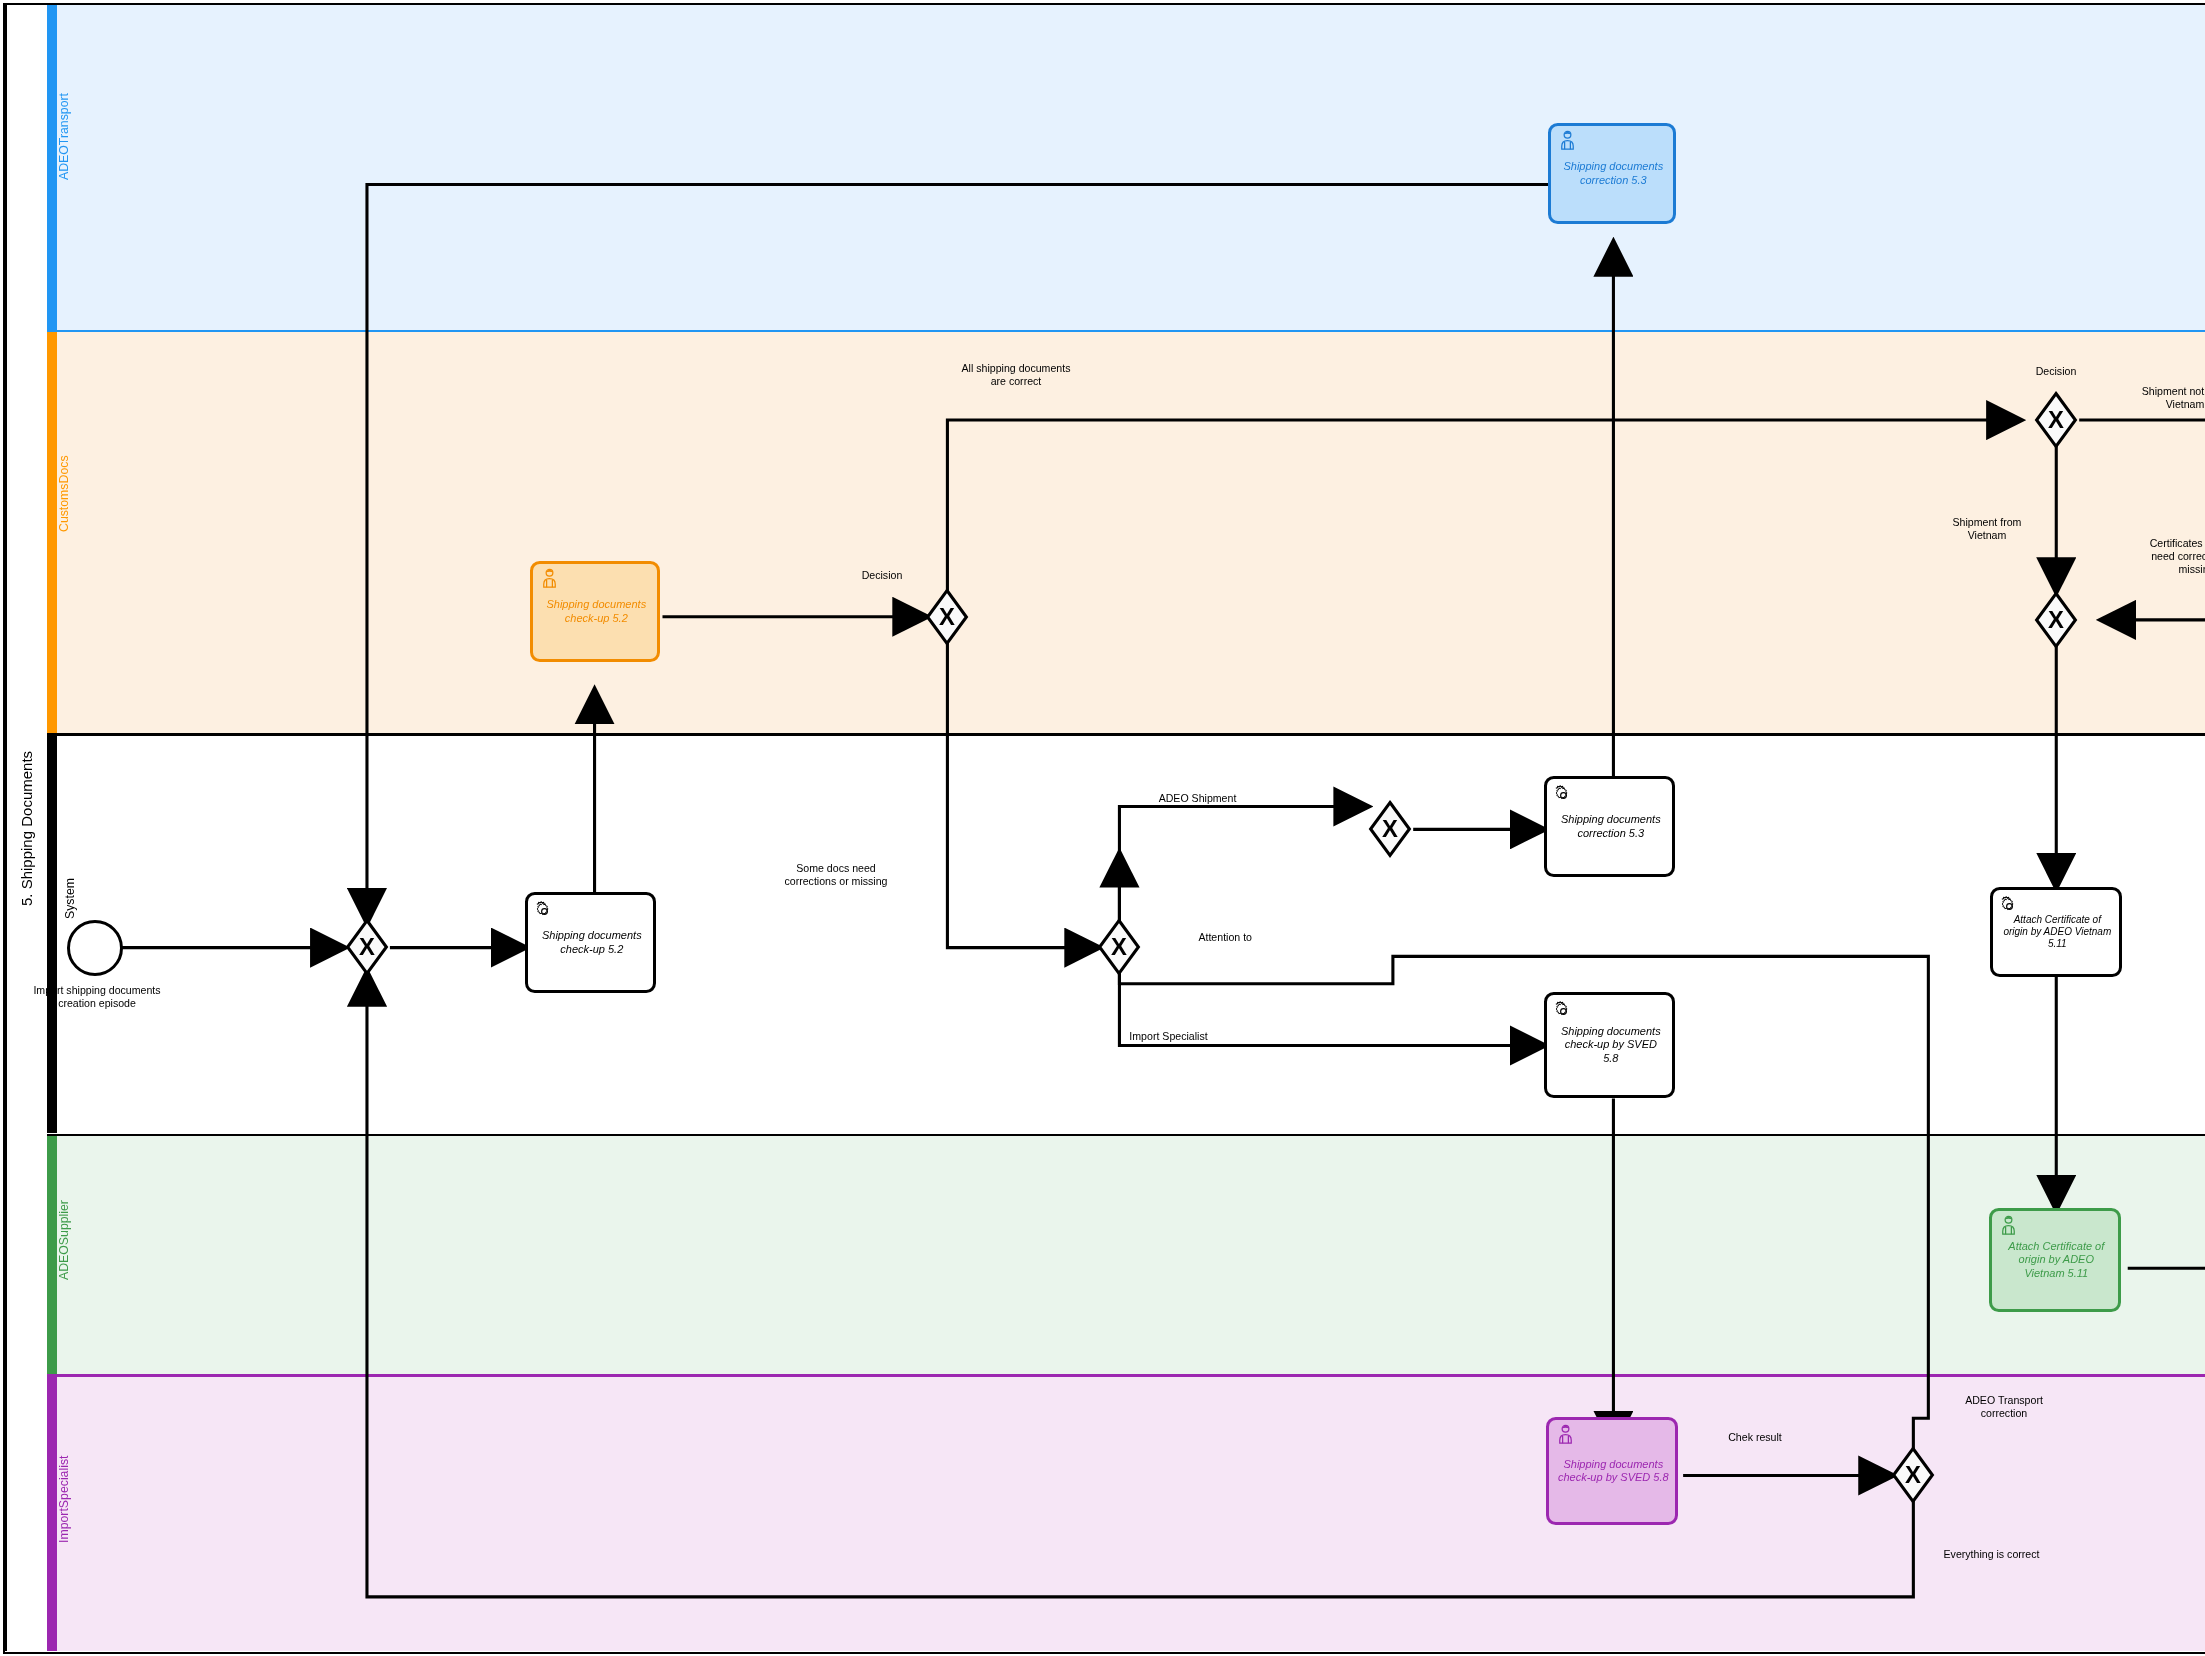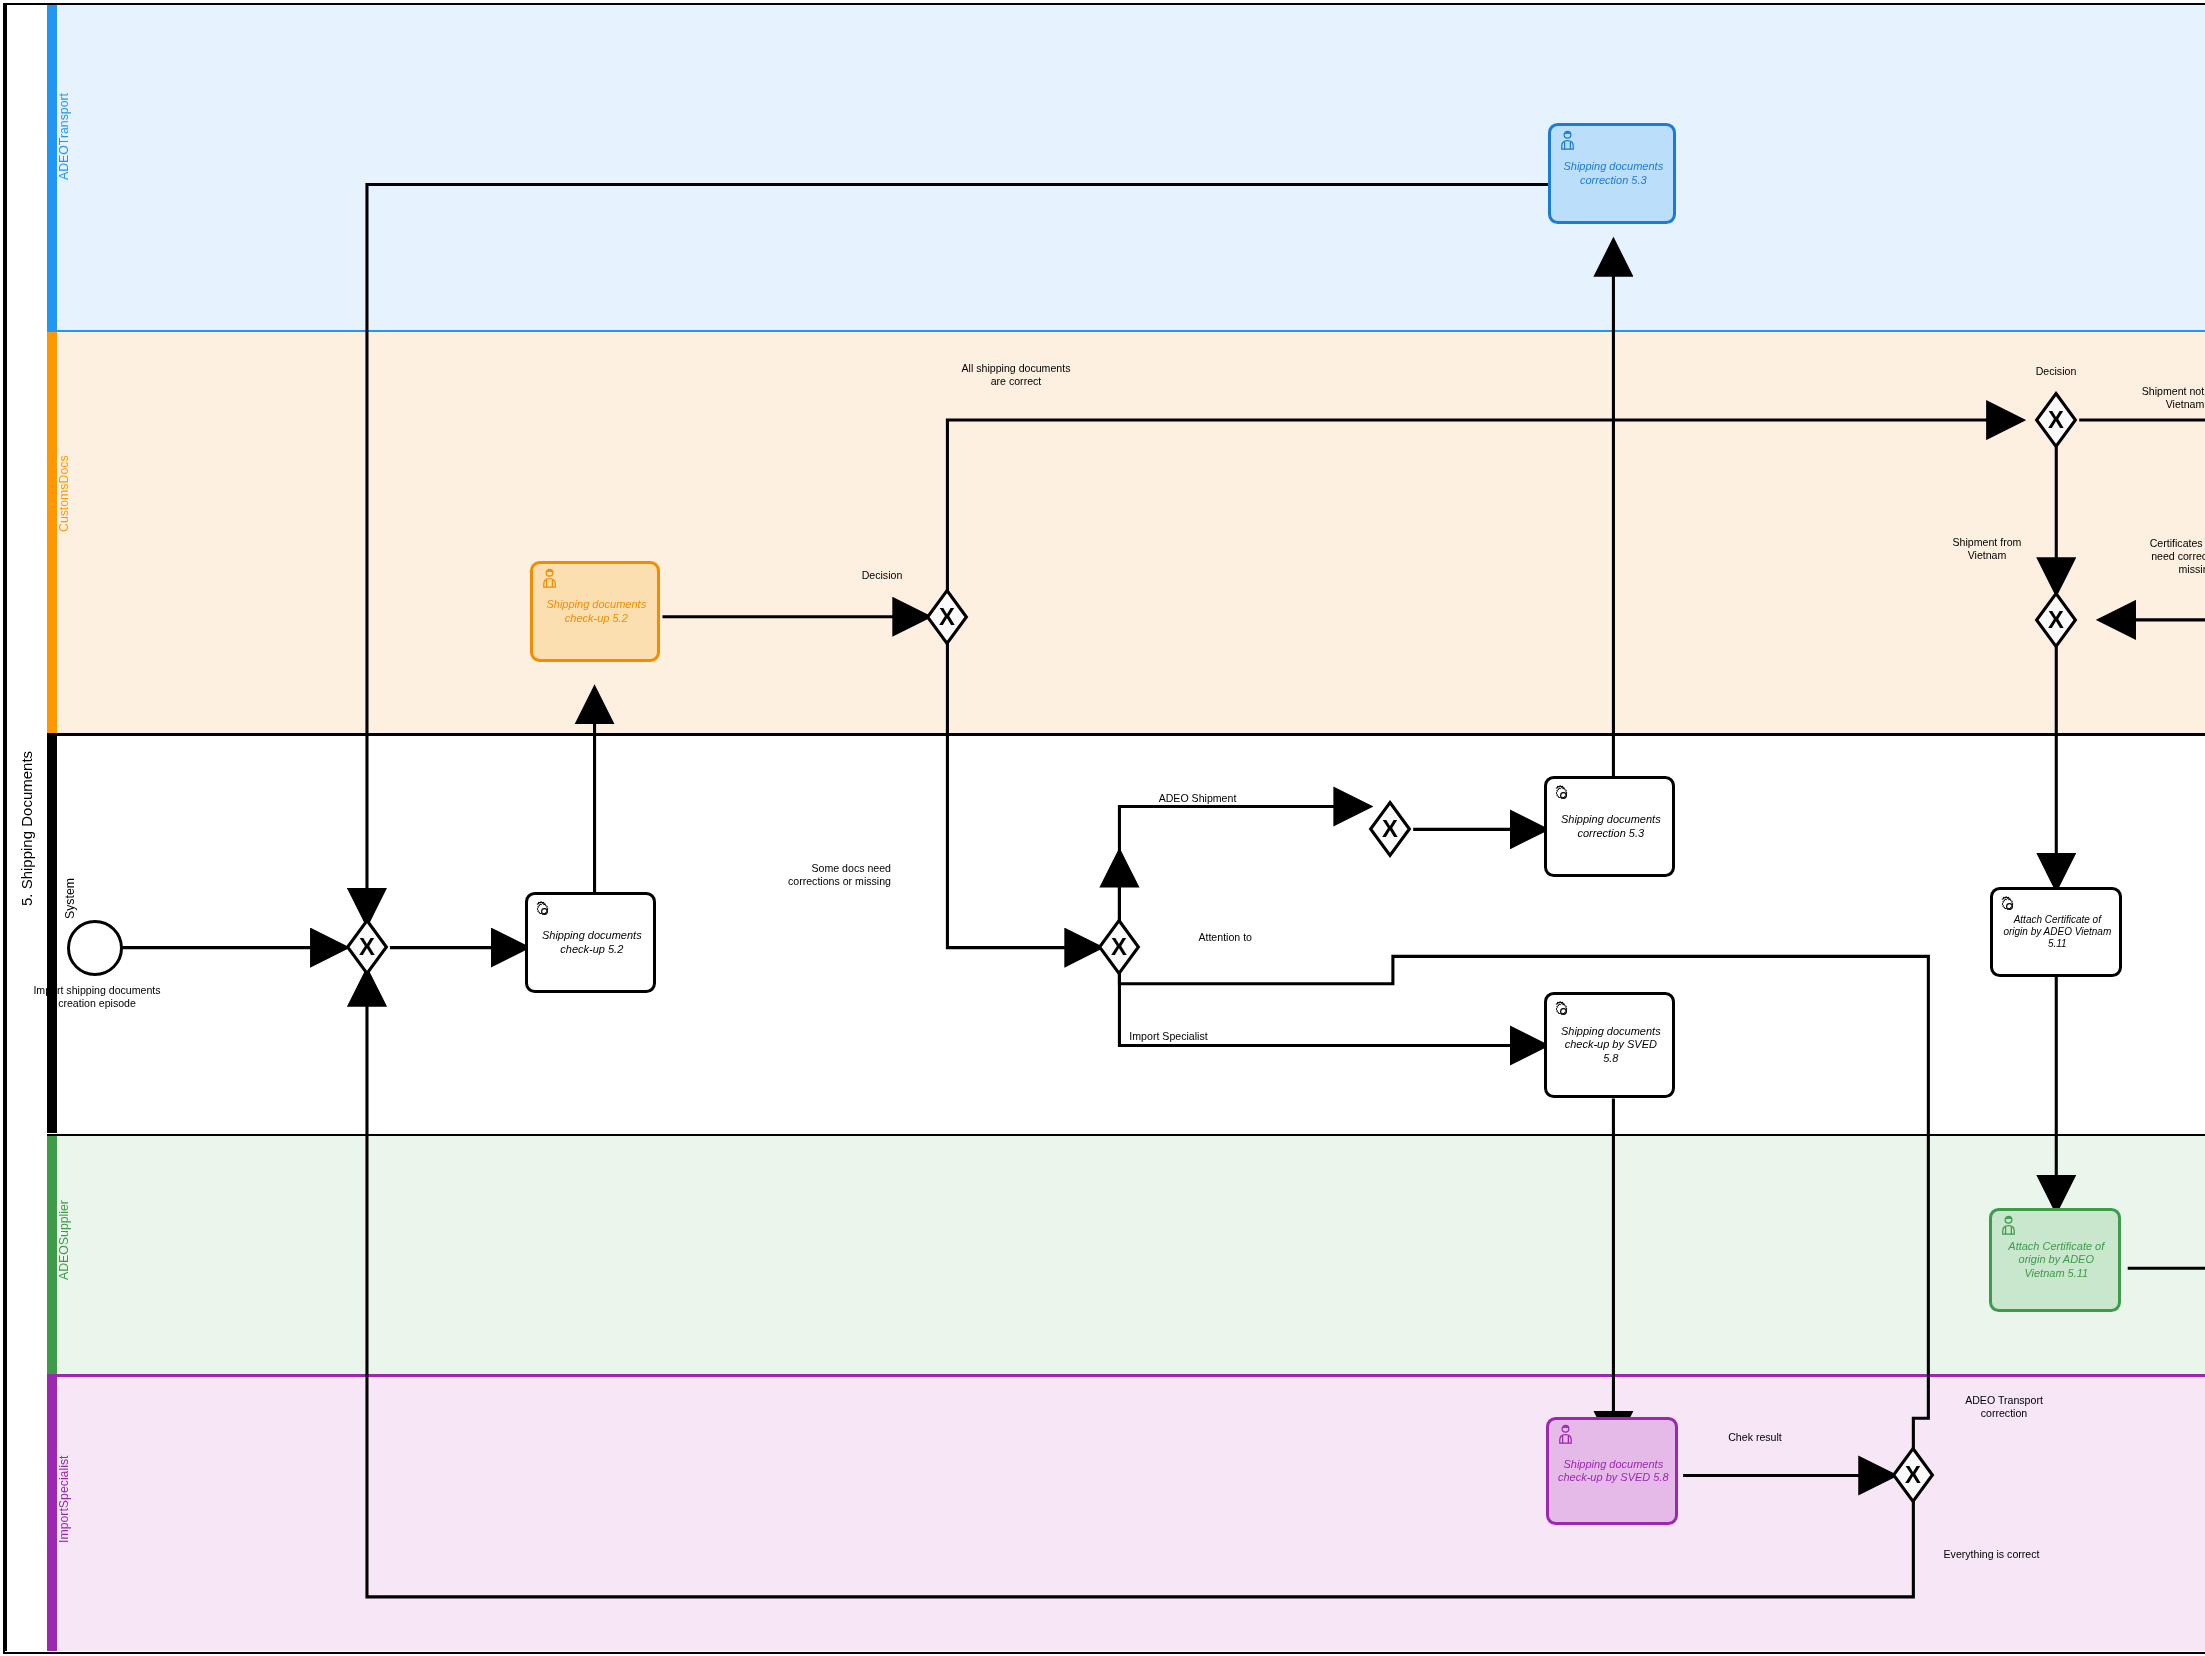--- a/index.html
+++ b/index.html
@@ -271,27 +271,27 @@
 
   <div class="gw" style="left:1890px;top:1445px;">
     <svg width="46" height="60" viewBox="0 0 104 136">
       <polygon points="52,8 96,68 52,128 8,68" fill="#FAFAFA" stroke="#000" stroke-width="7"></polygon>
       <text x="52" y="86" font-family="Liberation Sans, sans-serif" font-size="54" font-weight="bold" text-anchor="middle" fill="#000">X</text>
     </svg>
   </div>
 
   <div class="lbl" style="left:961px;top:362px;width:110px;">All shipping documents are correct</div>
   <div class="lbl" style="left:838px;top:569px;width:88px;">Decision</div>
-  <div class="lbl" style="left:781px;top:862px;width:110px;text-align:right;">Some docs need corrections or missing</div>
+  <div class="lbl" style="left:781px;top:862px;width:110px;">Some docs need corrections or missing</div>
   <div class="lbl" style="left:1138px;top:792px;width:119px;">ADEO Shipment</div>
   <div class="lbl" style="left:1151px;top:931px;width:101px;text-align:right;">Attention to</div>
   <div class="lbl" style="left:1107px;top:1030px;width:123px;">Import Specialist</div>
   <div class="lbl" style="left:2012px;top:365px;width:88px;">Decision</div>
   <div class="lbl" style="left:2130px;top:385px;width:110px;">Shipment not from Vietnam</div>
-  <div class="lbl" style="left:1932px;top:536px;width:110px;">Shipment from Vietnam</div>
+  <div class="lbl" style="left:1932px;top:516px;width:110px;">Shipment from Vietnam</div>
 
   <div class="lbl" style="left:2146px;top:537px;width:101px;">Certificates of origin need corrections or missing</div>
 
   <div class="lbl" style="left:1700px;top:1431px;width:110px;">Chek result</div>
   <div class="lbl" style="left:1949px;top:1394px;width:110px;">ADEO Transport correction</div>
   <div class="lbl" style="left:1941px;top:1548px;width:101px;">Everything is correct</div>
 
 </div>
 
 

